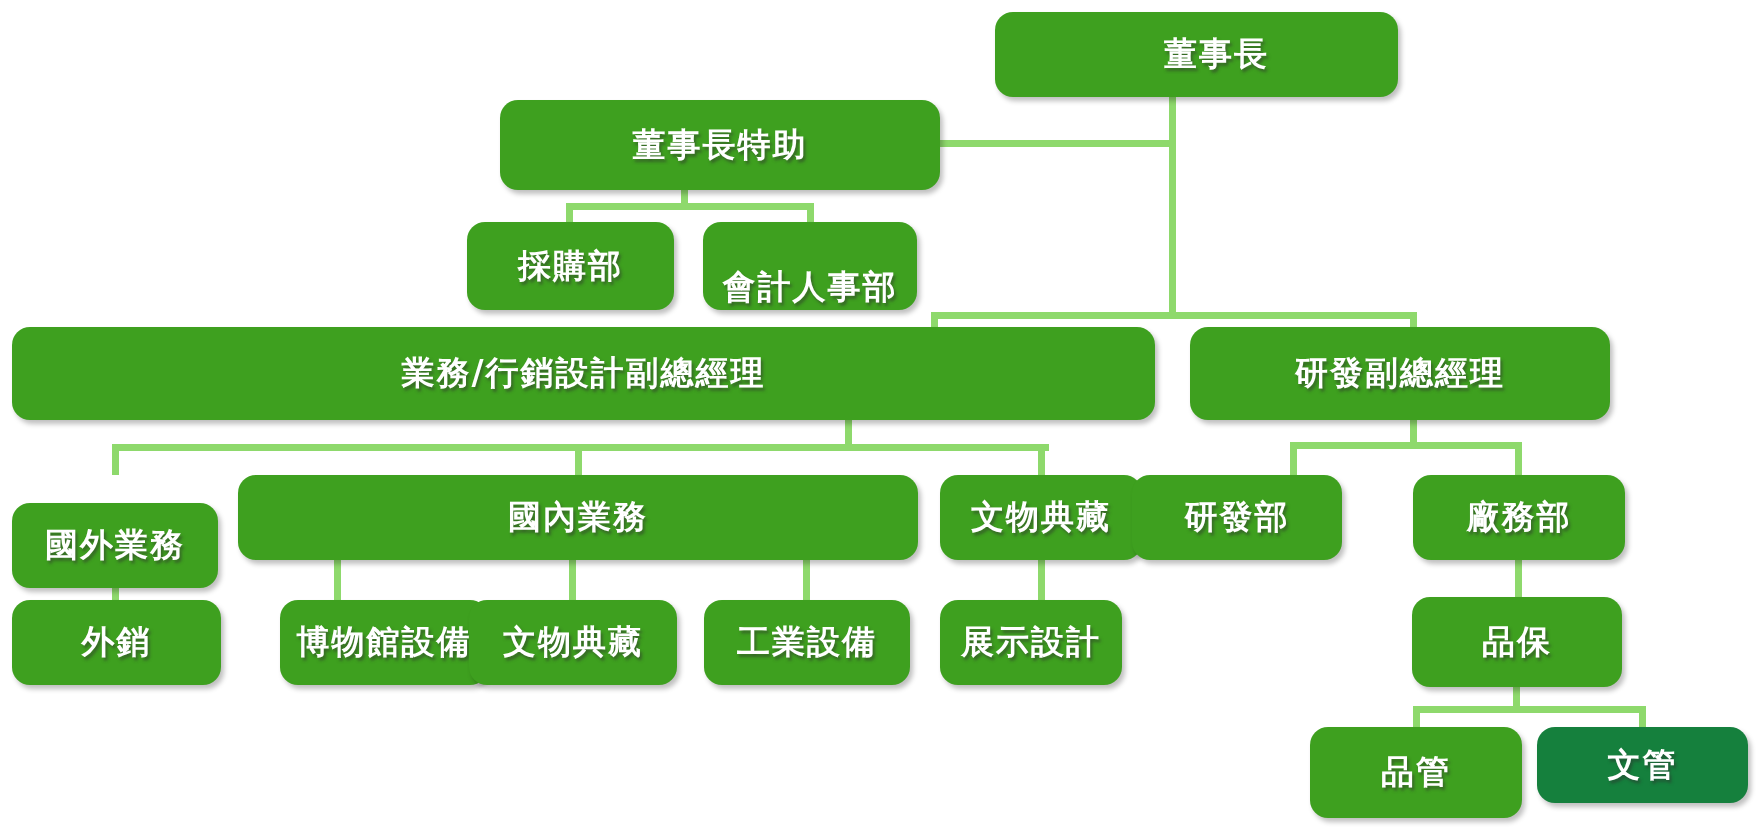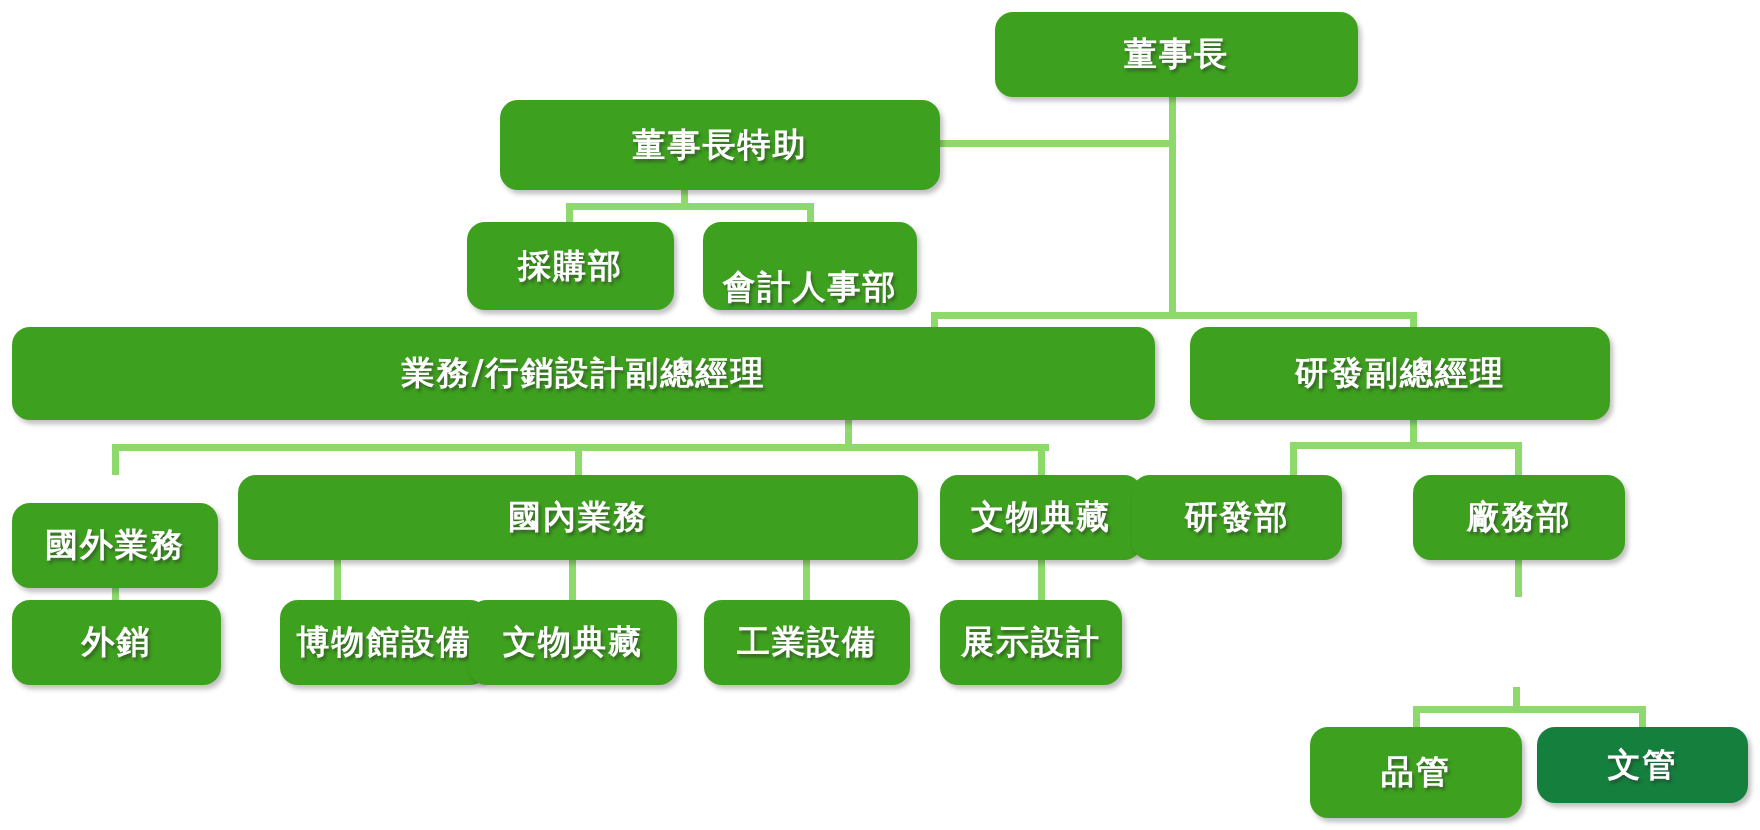--- a/index.html
+++ b/index.html
@@ -61,21 +61,21 @@
     <div class="seg" style="left: 112px; top: 560px; width: 7px; height: 40px; background: rgb(142, 217, 108);"></div>
     <div class="seg" style="left: 334px; top: 560px; width: 7px; height: 40px; background: rgb(142, 217, 108);"></div>
     <div class="seg" style="left: 569px; top: 560px; width: 7px; height: 40px; background: rgb(142, 217, 108);"></div>
     <div class="seg" style="left: 803px; top: 560px; width: 7px; height: 40px; background: rgb(142, 217, 108);"></div>
     <div class="seg" style="left: 1038px; top: 560px; width: 7px; height: 40px; background: rgb(142, 217, 108);"></div>
     <div class="seg" style="left: 1515px; top: 560px; width: 7px; height: 37px; background: rgb(142, 217, 108);"></div>
     <div class="seg" style="left: 1513px; top: 687px; width: 7px; height: 22px; background: rgb(142, 217, 108);"></div>
     <div class="seg" style="left: 1413px; top: 706px; width: 233px; height: 7px; background: rgb(142, 217, 108);"></div>
     <div class="seg" style="left: 1413px; top: 706px; width: 7px; height: 21px; background: rgb(142, 217, 108);"></div>
     <div class="seg" style="left: 1639px; top: 706px; width: 7px; height: 21px; background: rgb(142, 217, 108);"></div>
-    <div class="node" style="left: 995px; top: 12px; width: 363px; height: 85px; background: rgb(62, 160, 31); color: rgb(255, 255, 255);">
+    <div class="node" style="left: 995px; top: 12px; width: 363px; height: 85px; background: rgb(62, 160, 31); color: rgb(255, 255, 255); padding-left: 40px;">
       <span>董事長</span>
     </div>
     <div class="node" style="left: 500px; top: 100px; width: 440px; height: 90px; background: rgb(62, 160, 31); color: rgb(255, 255, 255);">
       <span>董事長特助</span>
     </div>
     <div class="node" style="left: 467px; top: 222px; width: 207px; height: 88px; background: rgb(62, 160, 31); color: rgb(255, 255, 255);">
       <span>採購部</span>
     </div>
     <div class="node" style="left: 703px; top: 222px; width: 214px; height: 88px; background: rgb(62, 160, 31); color: rgb(255, 255, 255); align-items: flex-end;">
       <span>會計人事部</span>
@@ -109,19 +109,22 @@
     </div>
     <div class="node" style="left: 469px; top: 600px; width: 208px; height: 85px; background: rgb(62, 160, 31); color: rgb(255, 255, 255);">
       <span>文物典藏</span>
     </div>
     <div class="node" style="left: 704px; top: 600px; width: 206px; height: 85px; background: rgb(62, 160, 31); color: rgb(255, 255, 255);">
       <span>工業設備</span>
     </div>
     <div class="node" style="left: 940px; top: 600px; width: 182px; height: 85px; background: rgb(62, 160, 31); color: rgb(255, 255, 255);">
       <span>展示設計</span>
     </div>
+    <div class="node" style="left: 1412px; top: 597px; width: 210px; height: 90px; background: rgb(62, 160, 31); color: rgb(255, 255, 255);">
+      <span>品保</span>
+    </div>
     <div class="node" style="left: 1310px; top: 727px; width: 212px; height: 91px; background: rgb(62, 160, 31); color: rgb(255, 255, 255);">
       <span>品管</span>
     </div>
     <div class="node" style="left: 1537px; top: 727px; width: 211px; height: 76px; background: #15803d; color: rgb(255, 255, 255);">
       <span>文管</span>
     </div>
   </div>
 
 </body></html>

